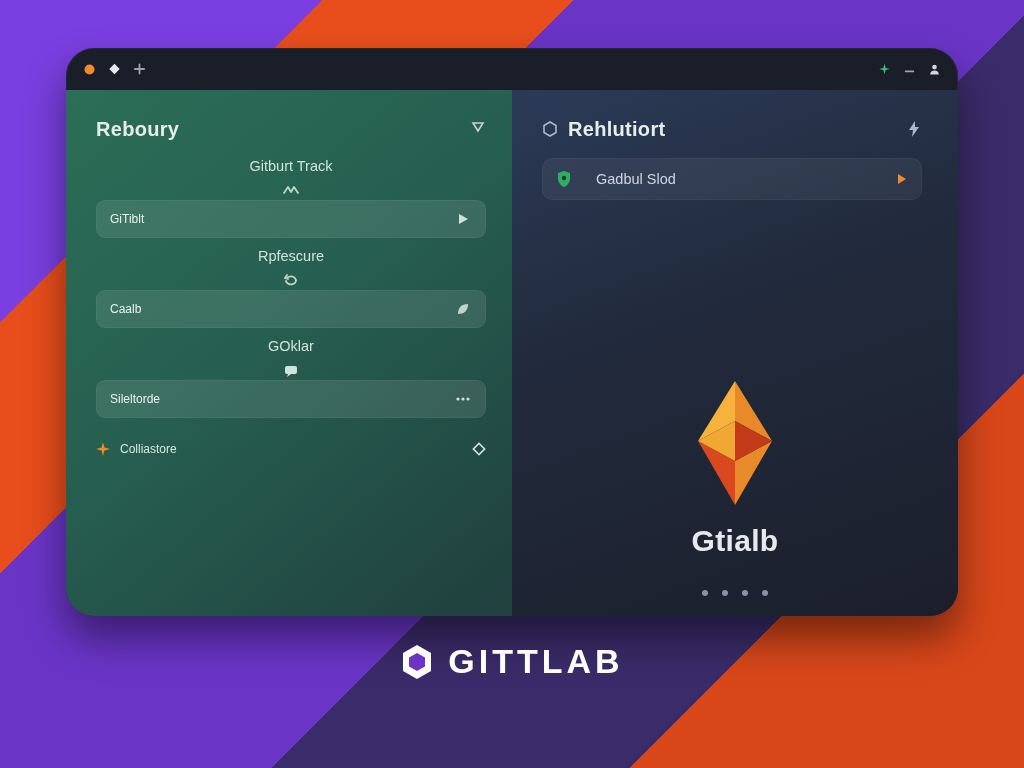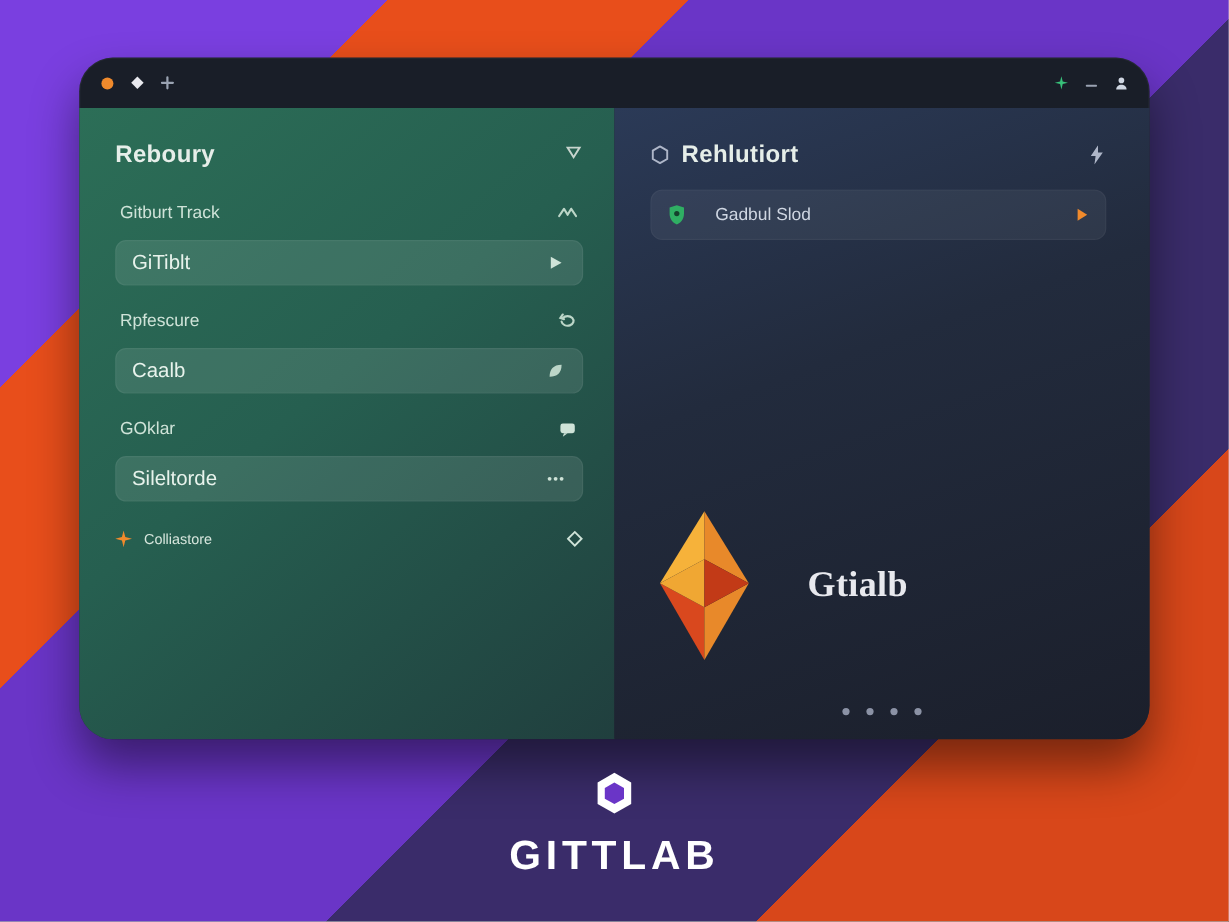--- a/index.html
+++ b/index.html
@@ -52,26 +52,27 @@
   }
   .section-title {
     color: #e6eee9; font-size: 20px; font-weight: 600; letter-spacing:.3px;
     display:flex; align-items:center; gap:10px;
   }
   .hdr-icon { width:16px; height:16px; display:inline-flex; align-items:center; justify-content:center; color:#c7d4cd; }
   .item-row {
     display:flex; align-items:center; justify-content:space-between;
     height: 40px; color:#cfe3d8; font-size:14.5px; font-weight:500;
     padding: 0 4px;
+    flex-direction: column;
   }
   .pill {
     display:flex; align-items:center; justify-content:space-between;
     height: 38px; border-radius: 9px;
     background: rgba(255,255,255,0.10);
-    color:#e8f3ec; padding: 0 14px; font-size:17px; font-weight:500;
+    color:#e8f3ec; padding: 0 14px; font-size:12px; font-weight:500;
     margin: 2px 0 10px 0;
     box-shadow: inset 0 0 0 1px rgba(255,255,255,0.05);
     gap: 48px;
   }
   .row-icon { width:18px; display:inline-flex; justify-content:center; color:#bcd6c8; }
   .footer-row {
     display:flex; align-items:center; gap:10px;
     margin-top: 14px; color:#d7e6dd; font-size:12px; font-weight:500;
   }
   .footer-left-icon { color:#f08a2c; }
@@ -83,31 +84,30 @@
     background: rgba(255,255,255,0.06);
     color:#cfd6e2; padding: 0 14px; font-size:14.5px; font-weight:500;
     margin-bottom: 12px;
     box-shadow: inset 0 0 0 1px rgba(255,255,255,0.04);
   }
   .right-item .lead { display:flex; align-items:center; gap:24px; }
   .badge-icon { color:#2fae63; }
 
   .logo-wrap {
     position:absolute; left:0; right:0; bottom:58px;
-    display:flex; flex-direction:row; align-items:center; gap:11px;font-family:Liberation Serif, serif;
+    display:flex; flex-direction:column; align-items:center; gap:11px;
   }
   .logo-text { color:#e8e9ee; font-size:30px; font-weight:600; letter-spacing:.3px; }
   .dots { position:absolute; left:0; right:0; bottom:20px; display:flex; justify-content:center; gap:14px; }
   .dot { width:6px; height:6px; border-radius:50%; background:#8b92a5; }
 
   .brand-footer {
     margin-top: 26px;
     display:flex; align-items:center; gap:14px;
     color:#ffffff;
-    flex-direction:column;
   }
   .brand-text { font-size:34px; font-weight:700; letter-spacing:4px; }
   svg { display:block; }
 </style>
 </head>
 <body>
 
 <div class="bg">
   <div class="window">
 

